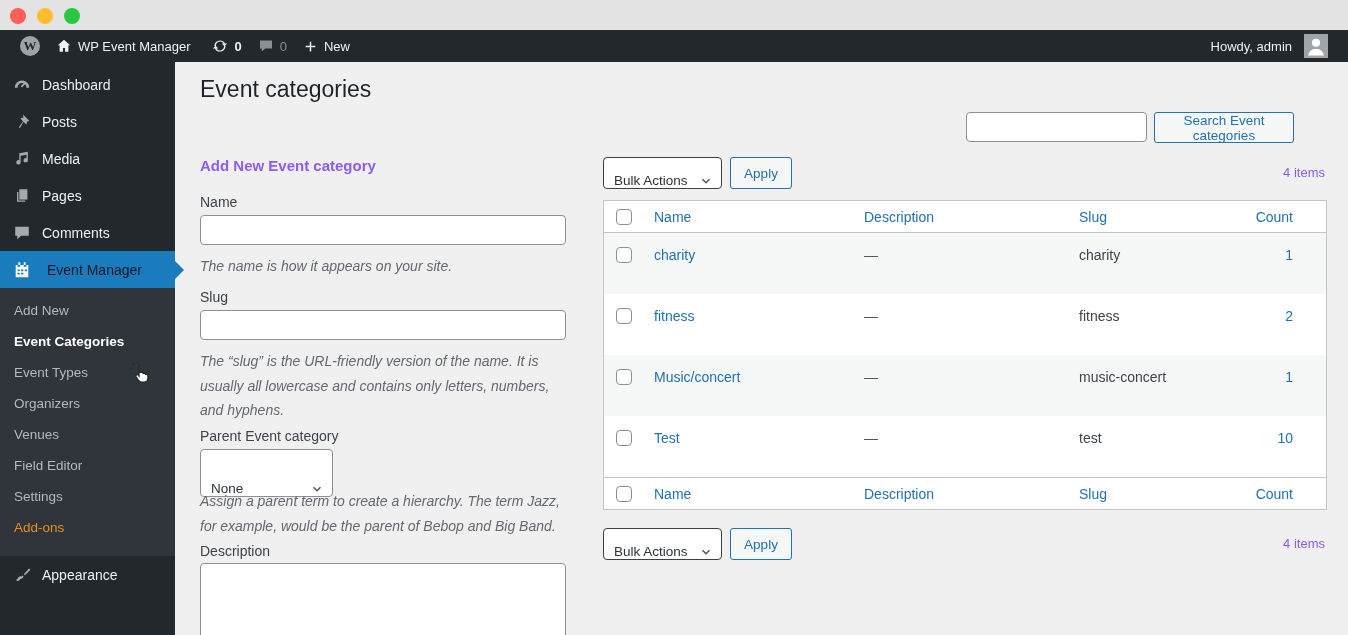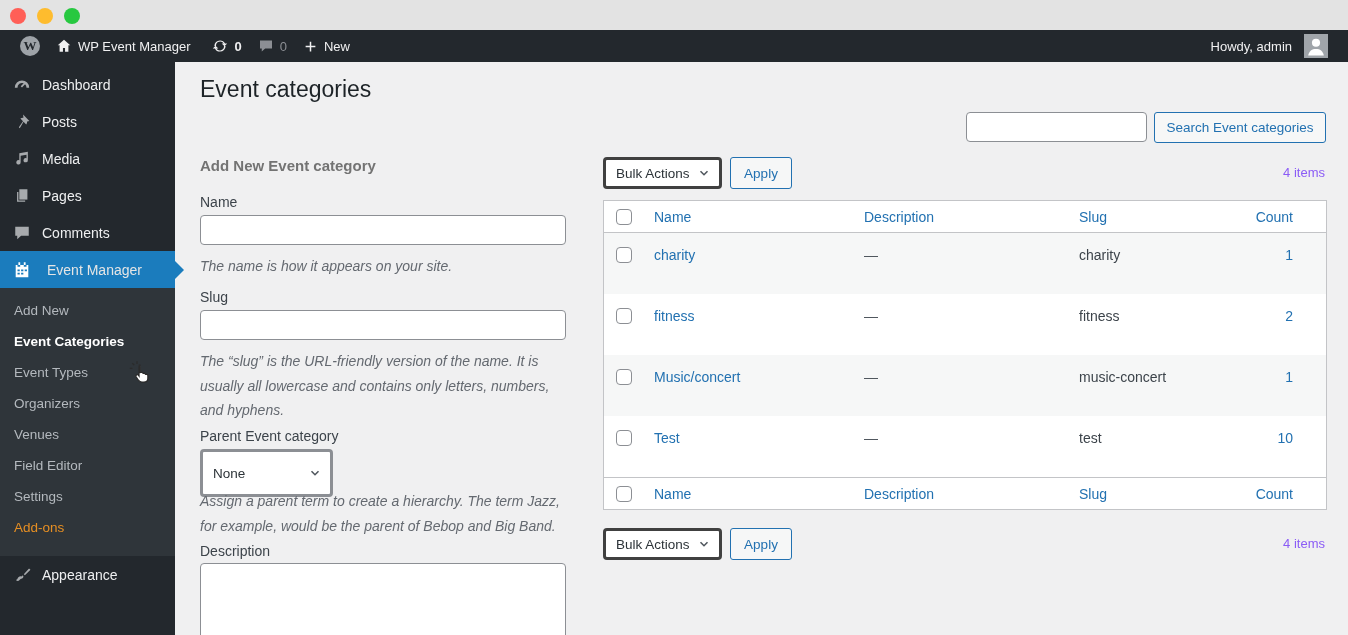--- a/index.html
+++ b/index.html
@@ -23,21 +23,21 @@
                     font:bold 13px "Liberation Serif", serif; }
   .ab-count-dim { color:#8c8f94; }
   .ab-spacer { flex:1; }
   .avatar { width:24px; height:24px; background:#a0a5aa; display:block; margin-left:6px; }
 
   
   .sidebar { position:absolute; top:62px; left:0; bottom:0; width:175px; background:#23282d; z-index:20; padding-top:4px; }
   .menu-item { position:relative; height:37px; display:flex; align-items:center; gap:11px; padding-left:13px;
                color:#eeeff0; font-size:14px; cursor:pointer; }
   .menu-item .mi-icon { width:18px; height:18px; color:#a7aaad; flex:0 0 18px; }
-  .menu-item.current { background:#1b7cbd; color:#e5e5e5;gap:16px; }
+  .menu-item.current { background:#1b7cbd; color:#0f172a;gap:16px; }
   .menu-item.current .mi-icon { color:#fff; }
   .menu-arrow { position:absolute; right:-9px; top:50%; margin-top:-9px; width:0; height:0;
                 border-top:9px solid transparent; border-bottom:9px solid transparent; border-left:9px solid #1b7cbd; }
   .submenu { background:#2f353a; padding:7px 0 13px; }
   .submenu-item { height:31px; display:flex; align-items:center; padding-left:14px;
                   color:#b4b9be; font-size:13.5px; cursor:pointer; }
   .submenu-item.current { color:#fff; font-weight:bold; }
   .submenu-item.addons { color:#e68f23; }
   .hand-cursor { position:absolute; left:127px; top:297px; width:28px; height:28px; z-index:40; pointer-events:none; }
 
@@ -47,24 +47,24 @@
 
   .abs { position:absolute; }
   .label { font-size:14px; color:#3c434a; }
   .help { font-size:14px; font-style:italic; color:#646970; line-height:1.75; }
   .txt-input { background:#fff; border:1px solid #8c8f94; border-radius:4px; height:30px; width:100%;
                font-size:14px; padding:0 8px; color:#2c3338; font-family:"Liberation Sans", sans-serif; }
   .txt-area { background:#fff; border:1px solid #8c8f94; border-radius:4px; width:366px; height:180px;
               resize:none; font-family:"Liberation Sans", sans-serif; }
 
   .form-col { position:absolute; left:25px; top:0; width:370px; height:100%; }
-  .form-heading { font-size:15px; font-weight:bold; color:#737373; }
-
-  .select-box { background:#fff; border:3px solid #404040; border-radius:4px; height:32px;
-                display:flex; align-items:center; justify-content:space-between;
+  .form-heading { font-size:15px; font-weight:bold; color:#8b5cf6; }
+
+  .select-box { background:#fff; border:1px solid #404040; border-radius:4px; height:32px;
+                display:flex; align-items:flex-end; justify-content:space-between;
                 padding:0 8px 0 10px; font-size:13.5px; color:#2c3338; cursor:pointer; }
   .select-box .chev { width:14px; height:14px; color:#50575e; }
   .parent-select { border-color:#8c8f94; height:48px; }
 
   .btn-secondary { background:#f6f7f7; border:1px solid #2271b1; border-radius:3px; color:#2271b1;
                    font-size:13.5px; display:flex; align-items:center; justify-content:center;
                    cursor:pointer; font-family:"Liberation Sans", sans-serif; }
 
   .right-col { position:absolute; left:428px; top:0; width:724px; height:100%; }
   .items-count { font-size:13px; color:#8b5cf6; }
@@ -237,21 +237,21 @@
         </svg>
     </div>
     <div class="abs help" style="top:427px; left:0; width:372px;">Assign a parent term to create a hierarchy. The term Jazz, for example, would be the parent of Bebop and Big Band.</div>
 
     <div class="abs label" style="top:481px; left:0;">Description</div>
     <textarea class="abs txt-area" style="top: 501px; left: 0px;"></textarea>
   </div>
 
   <div class="right-col">
     <input class="abs txt-input" style="top: 50px; left: 363px; width: 181px; height: 30px;" type="text" value="">
-    <button class="abs btn-secondary" style="top:50px; left:551px; width:172px; height:31px;">Search Event categories</button>
+    <button class="abs btn-secondary" style="top:50px; left:551px; width:140px; height:31px;">Search Event categories</button>
 
     <div class="abs select-box" style="top:95px; left:0; width:119px;">
       <span>Bulk Actions</span>
       <svg class="chev" viewBox="0 0 20 20" fill="none" stroke="currentColor" stroke-width="2.2">
           <path d="M5 7.5l5 5 5-5"></path>
         </svg>
     </div>
     <button class="abs btn-secondary" style="top:95px; left:127px; width:62px; height:32px;">Apply</button>
     <div class="abs items-count" style="top:103px; right:2px;">4 items</div>
 

